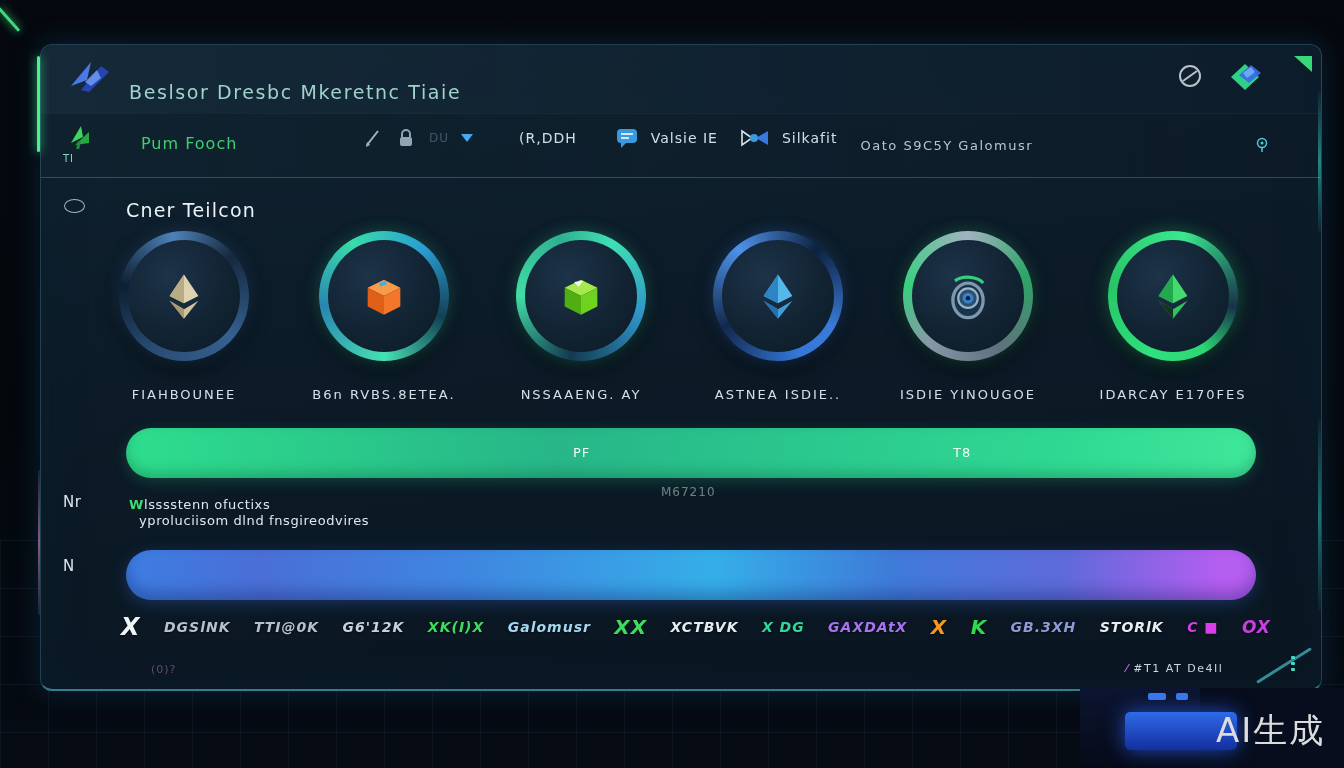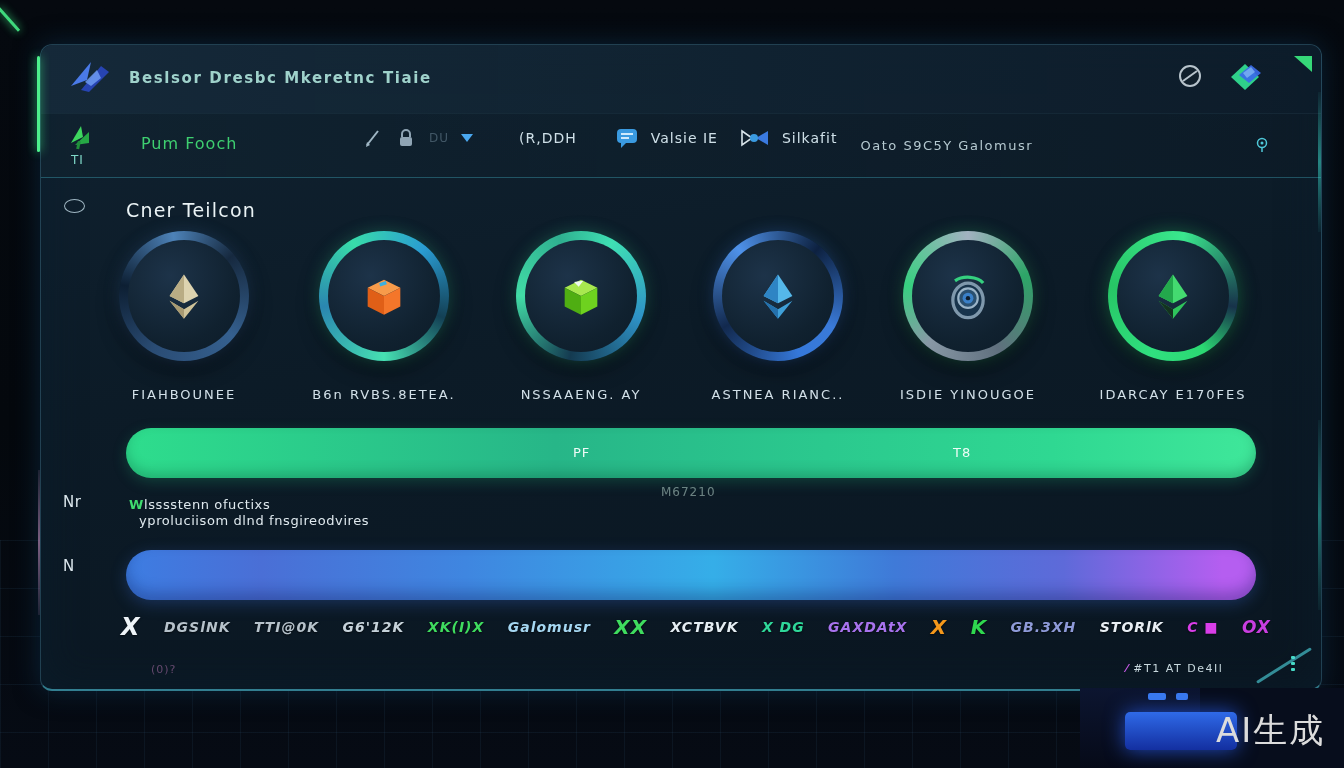--- a/index.html
+++ b/index.html
@@ -19,30 +19,30 @@
   #panel{left:40px;top:44px;width:1280px;height:644px;border-radius:12px;
     background:linear-gradient(172deg,#102231 0%,#0c1b27 45%,#0a1621 100%);
     border:1px solid rgba(90,160,190,.30);
     border-bottom:2px solid rgba(80,205,225,.55);
     box-shadow:0 0 26px rgba(15,55,85,.55), inset 0 0 40px rgba(10,30,45,.6);}
 
   
   #header{left:0;top:0;right:0;height:68px;border-radius:12px 12px 0 0;
     background:linear-gradient(90deg,rgba(22,42,58,.95),rgba(13,28,42,.92));
     border-bottom:1px solid rgba(90,150,175,.25);}
-  #app-title{left:88px;top:24px;font-size:15px;letter-spacing:1.6px;
-    color:#9fd2cb;font-weight:700;}
+  #app-title{left:88px;top:36px;font-size:19px;letter-spacing:1.6px;
+    color:#9fd2cb;font-weight:400;}
   .hdr-icon{top:18px;width:26px;height:26px;}
 
   
   #nav{left:0;top:68px;right:0;height:64px;
     background:linear-gradient(90deg,rgba(16,34,47,.75),rgba(12,26,38,.6));
     border-bottom:1px solid rgba(70,185,205,.35);}
   #nav-left-label{left:100px;top:21px;font-size:16px;color:#3ecf70;letter-spacing:1px;}
-  #nav-badge{left:30px;top:40px;font-size:12px;color:#7fd8c8;letter-spacing:1px;}
+  #nav-badge{left:22px;top:40px;font-size:10px;color:#7fd8c8;letter-spacing:1px;}
   .nav-text{font-size:14px;color:#cfe0e8;letter-spacing:1px;}
   #nav-right-label{right:288px;top:25px;font-size:13px;color:#b5c9d0;letter-spacing:1.5px;}
 
   
   .side-label{font-size:15px;color:#dbe6ec;letter-spacing:.5px;}
   #side-oval{left:23px;top:154px;width:19px;height:12px;border:1.5px solid #9fb6c2;
     border-radius:50%;}
 
   
   #heading{left:85px;top:154px;font-size:19px;color:#eaf3f5;letter-spacing:1.2px;font-weight:500;}
@@ -232,21 +232,21 @@
     <div class="token-ring" style="background:conic-gradient(from 160deg,#3578da,#12294e 80deg,#4f92ea 160deg,#0d2140 240deg,#3a7ad8 320deg,#3578da);box-shadow:0 0 16px rgba(60,130,230,.30),0 8px 20px rgba(0,0,0,.55)">
       <div class="token-inner">
         <svg width="40" height="48" viewBox="0 0 32 40">
           <polygon points="16,2 28,20 16,26 4,20" fill="#55b8ea"></polygon>
           <polygon points="16,2 16,26 4,20" fill="#2e84c4"></polygon>
           <polygon points="4,24 16,31 28,24 16,39" fill="#3fa0d8"></polygon>
           <polygon points="4,24 16,31 16,39" fill="#2470ac"></polygon>
         </svg>
       </div>
     </div>
-    <div class="token-label">ASTNEA RIANC..</div>
+    <div class="token-label">ASTNEA ISDIE..</div>
   </div>
 
   <div class="abs token" style="left:837px;">
     <div class="token-ring" style="background:conic-gradient(from 280deg,#37d080,#a2b2c0 80deg,#2da567 150deg,#60707e 230deg,#8898a6 300deg,#37d080);box-shadow:0 0 16px rgba(56,200,130,.28),0 8px 20px rgba(0,0,0,.55)">
       <div class="token-inner">
         <svg width="48" height="52" viewBox="0 0 44 48">
           <path d="M10,10 a16,10 0 0 1 26,2" fill="none" stroke="#35d07f" stroke-width="3"></path>
           <ellipse cx="22" cy="28" rx="14" ry="16" fill="#18344c" stroke="#7f98ac" stroke-width="3"></ellipse>
           <circle cx="22" cy="26" r="9" fill="#2a5070" stroke="#9ab4c8" stroke-width="2"></circle>
           <circle cx="22" cy="26" r="5" fill="#3a80c8"></circle>

